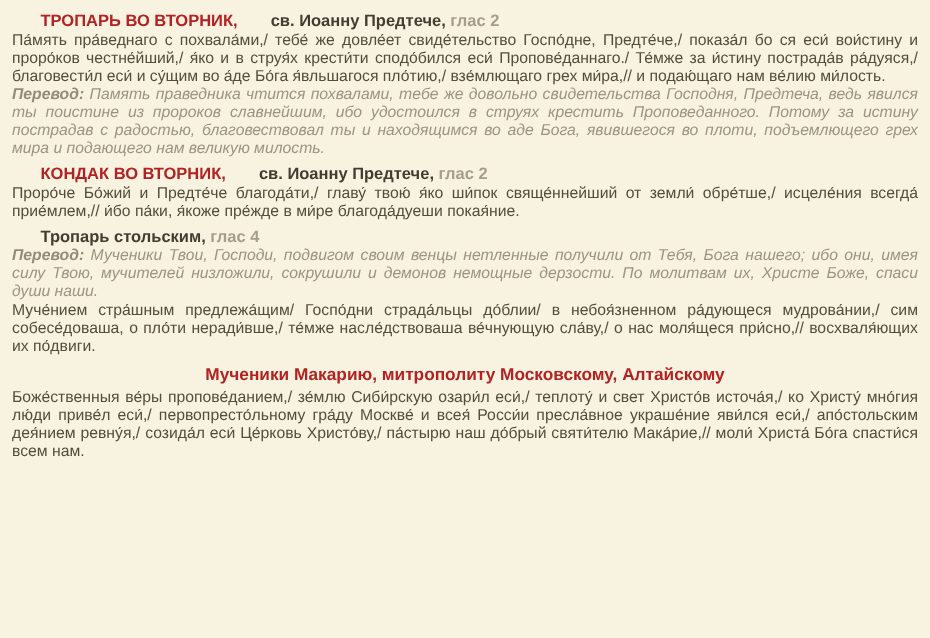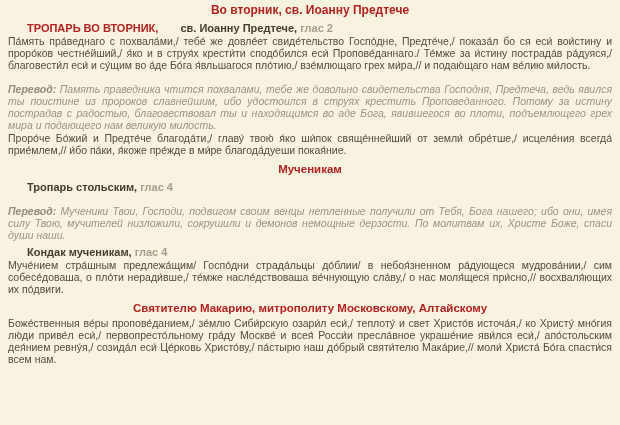--- a/index.html
+++ b/index.html
@@ -33,56 +33,54 @@
   .hymn-head { margin: 5px 0 0 0; font-size: 11px; line-height: 12px; }
   .hymn-label { font-weight: bold; color: #433d31; margin-left: 19px; }
   .hymn-label.red { color: #b22222; }
   .hymn-voice { color: #a59e8c; font-weight: bold; }
   .hymn-text {
     margin: 1px 0 0 0;
     text-align: justify;
     color: #534d3e;
   }
   .translation {
-    margin: 12px 0 0 0;
+    margin: 0 0 0 0;
     text-align: justify;
     color: #9b9484;
     font-style: italic;
   }
   .translation-label { font-weight: bold; font-style: italic; color: #938c7c; }
 </style>
 </head>
 <body>
 
 <main class="page">
 
-  <h1 class="page-title">Во вторник, св. Иоанну Предтече</h1>
 
   <section class="hymn">
     <p class="hymn-head"><span class="hymn-label red">ТРОПАРЬ ВО ВТОРНИК,</span> <span class="hymn-label">св. Иоанну Предтече,</span> <span class="hymn-voice">глас 2</span></p>
     <p class="hymn-text">Па́мять пра́веднаго с похвала́ми,/ тебе́ же довле́ет свиде́тельство Госпо́дне, Предте́че,/ показа́л бо ся еси́ вои́стину и проро́ков честне́йший,/ я́ко и в струя́х крести́ти сподо́бился еси́ Пропове́даннаго./ Те́мже за и́стину пострада́в ра́дуяся,/ благовести́л еси́ и су́щим во а́де Бо́га я́вльшагося пло́тию,/ взе́млющаго грех ми́ра,// и подаю́щаго нам ве́лию ми́лость.</p>
     <p class="translation"><span class="translation-label">Перевод:</span> <span>Память праведника чтится похвалами, тебе же довольно свидетельства Господня, Предтеча, ведь явился ты поистине из пророков славнейшим, ибо удостоился в струях крестить Проповеданного. Потому за истину пострадав с радостью, благовествовал ты и находящимся во аде Бога, явившегося во плоти, подъемлющего грех мира и подающего нам великую милость.</span></p>
   </section>
 
   <section class="hymn">
+    <p class="hymn-head"><span class="hymn-label red">КОНДАК ВО ВТОРНИК,</span> <span class="hymn-label">св. Иоанну Предтече,</span> <span class="hymn-voice">глас 2</span></p>
     <p class="hymn-text">Проро́че Бо́жий и Предте́че благода́ти,/ главу́ твою́ я́ко ши́пок свяще́ннейший от земли́ обре́тше,/ исцеле́ния всегда́ прие́млем,// и́бо па́ки, я́коже пре́жде в ми́ре благода́дуеши покая́ние.</p>
   </section>
 
-  <h2 class="section-heading">Мученикам</h2>
 
   <section class="hymn">
     <p class="hymn-head"><span class="hymn-label">Тропарь стольским,</span> <span class="hymn-voice">глас 4</span></p>
     <p class="translation"><span class="translation-label">Перевод:</span> <span>Мученики Твои, Господи, подвигом своим венцы нетленные получили от Тебя, Бога нашего; ибо они, имея силу Твою, мучителей низложили, сокрушили и демонов немощные дерзости. По молитвам их, Христе Боже, спаси души наши.</span></p>
   </section>
 
   <section class="hymn">
-    <p class="hymn-head"><span class="hymn-label">Кондак мученикам,</span> <span class="hymn-voice">глас 4</span></p>
     <p class="hymn-text">Муче́нием стра́шным предлежа́щим/ Госпо́дни страда́льцы до́блии/ в небоя́зненном ра́дующеся мудрова́нии,/ сим собесе́доваша, о пло́ти неради́вше,/ те́мже насле́дствоваша ве́чнующую сла́ву,/ о нас моля́щеся при́сно,// восхваля́ющих их по́двиги.</p>
   </section>
 
-  <h2 class="section-heading">Святителю Макарию, митрополиту Московскому, Алтайскому</h2>
+  <h2 class="section-heading">Мученики Макарию, митрополиту Московскому, Алтайскому</h2>
 
   <section class="hymn">
     <p class="hymn-text">Боже́ственныя ве́ры пропове́данием,/ зе́млю Сиби́рскую озари́л еси́,/ теплоту́ и свет Христо́в источа́я,/ ко Христу́ мно́гия лю́ди приве́л еси́,/ первопресто́льному гра́ду Москве́ и всея́ Росси́и пресла́вное украше́ние яви́лся еси́,/ апо́стольским дея́нием ревну́я,/ созида́л еси́ Це́рковь Христо́ву,/ па́стырю наш до́брый святи́телю Мака́рие,// моли́ Христа́ Бо́га спасти́ся всем нам.</p>
 
   </section>
 
 </main>
 
 </body></html>

